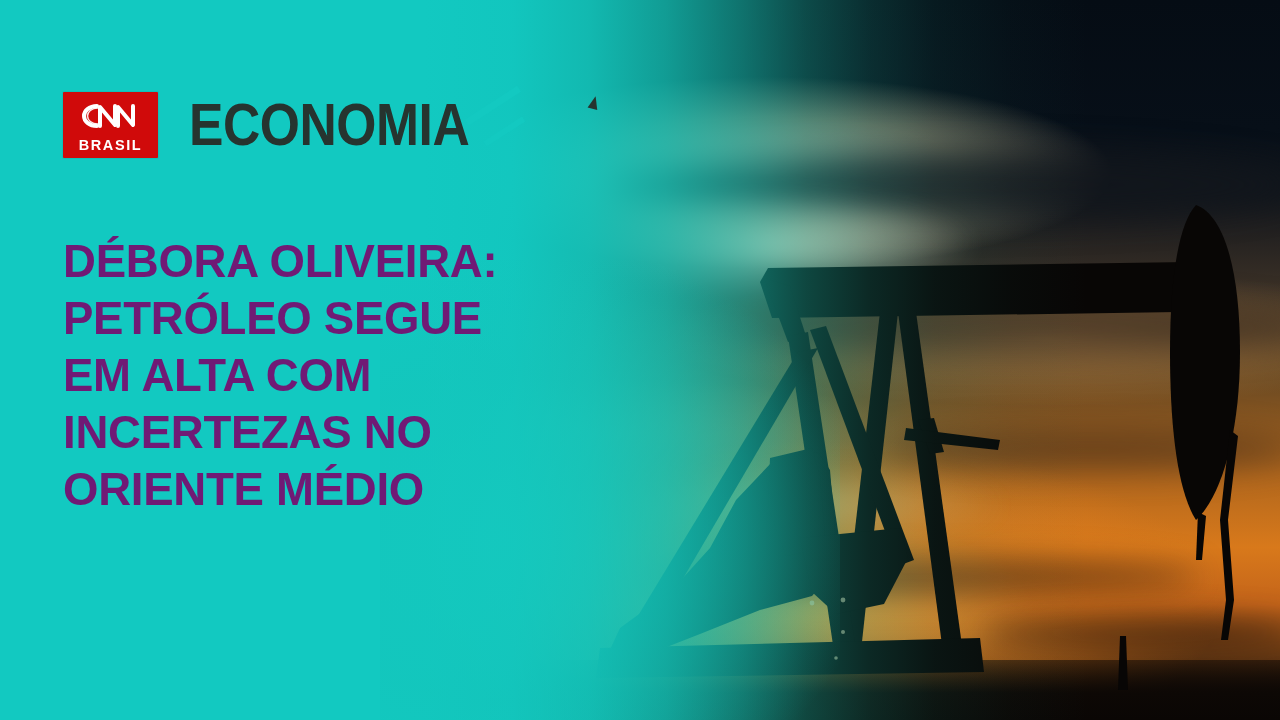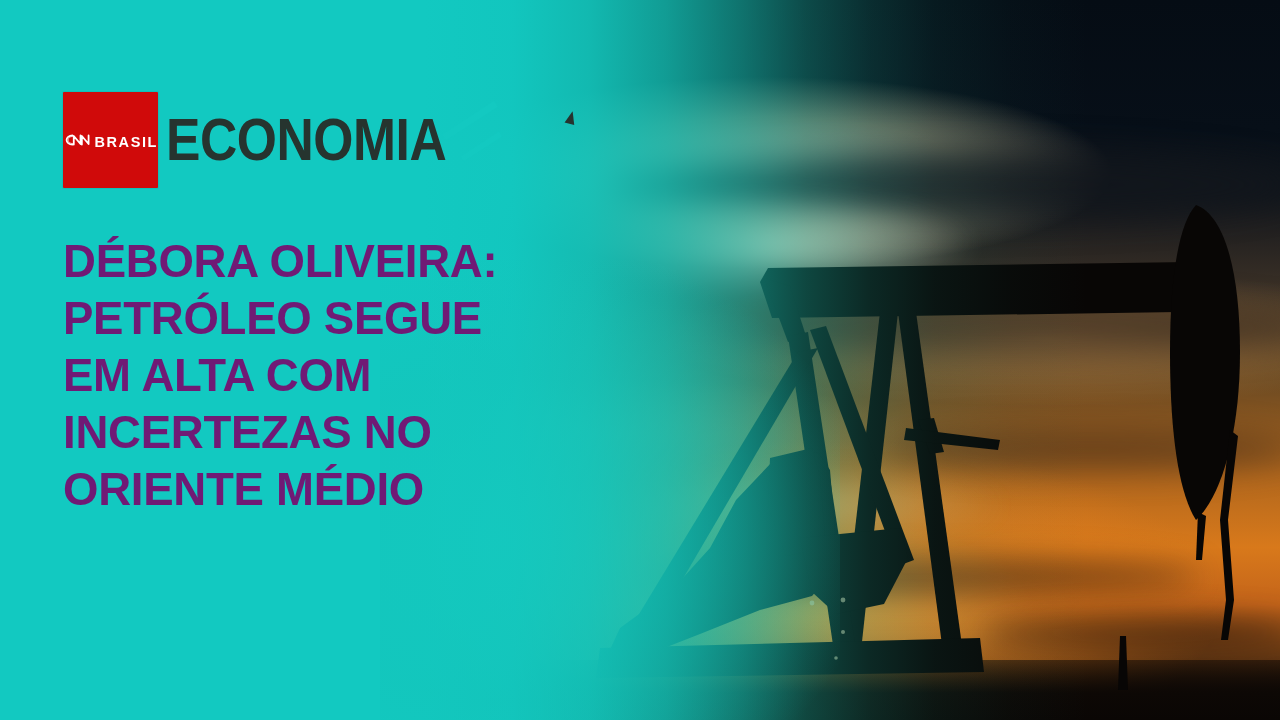--- a/index.html
+++ b/index.html
@@ -99,39 +99,39 @@
   }
 
   
   .content{ position:absolute; inset:0; }
 
   .brandrow{
     position:absolute; left:63px; top:92px;
     display:flex; align-items:center;
   }
   .cnnbox{
-    width:95px; height:96px;
+    width:95px; height:66px;
     background:#d00a0a;
-    display:flex; flex-direction:row;
+    display:flex; flex-direction:column;
     align-items:center; justify-content:center;
     border-radius:1px;
     box-shadow:0 0 0 1px rgba(0,0,0,.05);
   }
   .cnnbox svg{ display:block; }
   .cnnbrasil{
     color:#ffffff;
     font-size:14.5px;
     font-weight:bold;
     letter-spacing:1.6px;
     margin-top:3px;
     font-family:"Liberation Sans", sans-serif;
   }
 
   .econwrap{
-    margin-left:8px;
+    margin-left:31px;
     position:relative;
     display:flex; align-items:flex-start;
   }
   .econ{
     color:#26342f;
     font-size:60px;
     line-height:.92;
     font-weight:bold;
     letter-spacing:-0.5px;
     transform:scaleX(.86);

